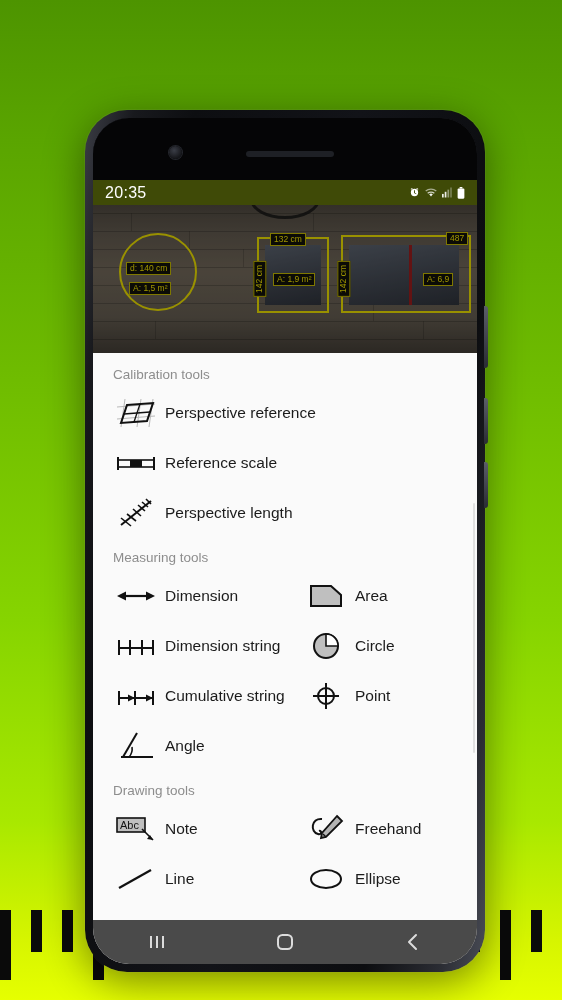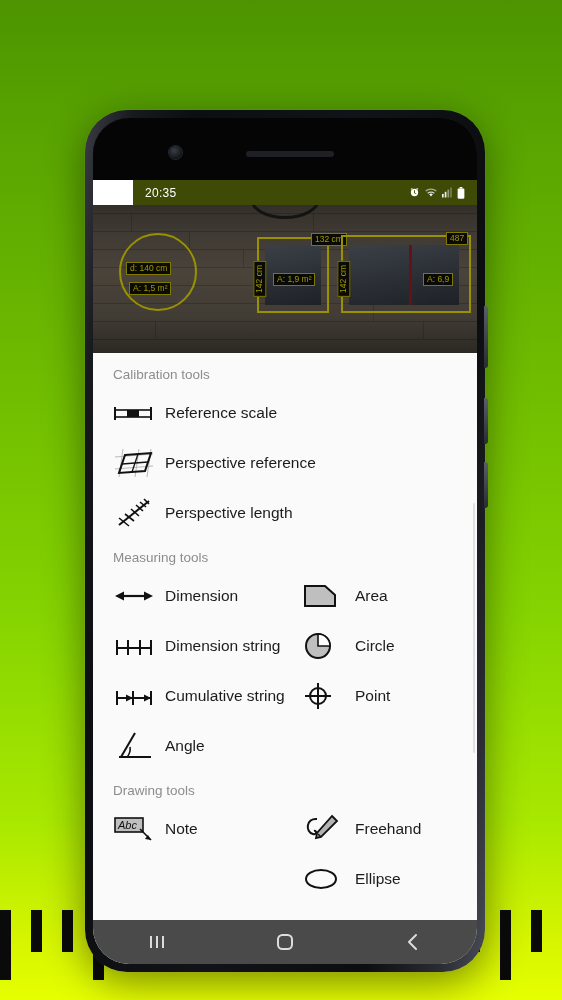--- a/index.html
+++ b/index.html
@@ -101,24 +101,23 @@
     display: flex; flex-direction: column;
   }
 
   
   .statusbar {
     height: 25px; flex: 0 0 25px;
     background: #3f4a07;
     display: flex; align-items: center;
     padding: 0 12px;
     color: #ffffff;
-    font-size: 12px;
+    font-size: 16px;
     position: relative;
     z-index: 3;
-    margin-left: 40px;
   }
   .status-time { font-weight: normal; letter-spacing: 0.3px; }
   .status-icons {
     margin-left: auto; display: flex; align-items: center; gap: 5px;
   }
   .status-icons svg { display: block; }
 
   
   .photo {
     flex: 0 0 148px;
@@ -182,21 +181,21 @@
   .grid2 { display: flex; }
   .col { width: 50%; }
   .tool {
     display: flex; align-items: center;
     height: 50px;
     padding-left: 16px;
   }
   .tool.tall { height: 50px; }
   .ticon {
     width: 46px; flex: 0 0 46px;
-    display: flex; align-items: center; justify-content: flex-start; font-style: italic;
+    display: flex; align-items: center; justify-content: center;
   }
   .tlabel {
     font-size: 15.5px;
     color: #1b1b1b;
     line-height: 1.13;
     padding-left: 6px;
   }
   .sec-gap { height: 12px; }
   .scrollbar {
     position: absolute;
@@ -303,51 +302,39 @@
           </div>
 
           <div class="photo-top-round"></div>
 
           <div class="circle-ann" style="left:26px; top:28px; width:78px; height:78px;"></div>
           <div class="annbox" style="left:33px; top:57px;">d: 140 cm</div>
           <div class="annbox" style="left:36px; top:77px;">A: 1,5 m²</div>
 
           <div class="win" style="left:172px; top:40px; width:56px; height:60px;"></div>
           <div class="outline" style="left:164px; top:32px; width:72px; height:76px;"></div>
-          <div class="annbox" style="left:177px; top:28px;margin-left:41px;">132 cm</div>
+          <div class="annbox" style="left:177px; top:28px;">132 cm</div>
           <div class="annbox vert" style="left:160px; top:56px;">142 cm</div>
           <div class="annbox" style="left:180px; top:68px;text-align:center;">A: 1,9 m²</div>
 
           <div class="win" style="left:256px; top:40px; width:110px; height:60px;"></div>
           <div class="outline" style="left:248px; top:30px; width:130px; height:78px;"></div>
           <div class="annbox vert" style="left:244px; top:56px;">142 cm</div>
           <div class="annbox" style="left:353px; top:27px;">487</div>
           <div class="annbox" style="left:330px; top:68px;">A: 6,9</div>
           <div style="position:absolute; left:316px; top:40px; width:3px; height:60px; background:#8e1c1c;"></div>
 
           <div class="photo-shade"></div>
         </div>
 
         <div class="panel">
           <div class="scrollbar"></div>
 
           <div class="sec-cal">
             <div class="section-title">Calibration tools</div>
-
-            <div class="tool">
-              <span class="ticon">
-                <svg width="40" height="20" viewBox="0 0 40 20">
-                  <rect x="2" y="7" width="36" height="7" fill="none" stroke="#111" stroke-width="1.6"></rect>
-                  <rect x="14" y="7" width="12" height="7" fill="#111"></rect>
-                  <line x1="2" y1="4" x2="2" y2="17" stroke="#111" stroke-width="2"></line>
-                  <line x1="38" y1="4" x2="38" y2="17" stroke="#111" stroke-width="2"></line>
-                </svg>
-              </span>
-              <span class="tlabel">Reference scale</span>
-            </div>
 
             <div class="tool">
               <span class="ticon">
                 <svg width="42" height="32" viewBox="0 0 42 32">
                   <g stroke="#b9b9b9" stroke-width="1">
                     <line x1="2" y1="10" x2="40" y2="7"></line>
                     <line x1="2" y1="22" x2="40" y2="19"></line>
                     <line x1="10" y1="2" x2="6" y2="30"></line>
                     <line x1="26" y1="2" x2="22" y2="30"></line>
                     <line x1="38" y1="2" x2="34" y2="30"></line>
@@ -355,20 +342,32 @@
                   <polygon points="12,8 38,6 32,24 6,26" fill="none" stroke="#111" stroke-width="2"></polygon>
                   <line x1="25" y1="7" x2="19" y2="25" stroke="#111" stroke-width="1.3"></line>
                   <line x1="9" y1="17" x2="35" y2="15" stroke="#111" stroke-width="1.3"></line>
                 </svg>
               </span>
               <span class="tlabel">Perspective reference</span>
             </div>
 
             <div class="tool">
               <span class="ticon">
+                <svg width="40" height="20" viewBox="0 0 40 20">
+                  <rect x="2" y="7" width="36" height="7" fill="none" stroke="#111" stroke-width="1.6"></rect>
+                  <rect x="14" y="7" width="12" height="7" fill="#111"></rect>
+                  <line x1="2" y1="4" x2="2" y2="17" stroke="#111" stroke-width="2"></line>
+                  <line x1="38" y1="4" x2="38" y2="17" stroke="#111" stroke-width="2"></line>
+                </svg>
+              </span>
+              <span class="tlabel">Reference scale</span>
+            </div>
+
+            <div class="tool">
+              <span class="ticon">
                 <svg width="42" height="32" viewBox="0 0 42 32">
                   <line x1="6" y1="28" x2="36" y2="4" stroke="#111" stroke-width="2"></line>
                   <g stroke="#111" stroke-width="1.6">
                     <line x1="6" y1="21" x2="16" y2="29"></line>
                     <line x1="12" y1="17" x2="21" y2="24"></line>
                     <line x1="18" y1="12" x2="26" y2="19"></line>
                     <line x1="23" y1="8" x2="30" y2="14"></line>
                     <line x1="27" y1="5" x2="33" y2="10"></line>
                     <line x1="31" y1="2" x2="36" y2="7"></line>
                   </g>
@@ -483,20 +482,28 @@
                     <svg width="42" height="28" viewBox="0 0 42 28">
                       <rect x="2" y="3" width="28" height="14" fill="#bfbfbf" stroke="#111" stroke-width="1.6"></rect>
                       <text x="5" y="14" font-family="Liberation Sans, sans-serif" font-size="11" fill="#111">Abc</text>
                       <line x1="27" y1="14" x2="38" y2="25" stroke="#111" stroke-width="1.6"></line>
                       <polygon points="38,25 32,24 35,20" fill="#111"></polygon>
                     </svg>
                   </span>
                   <span class="tlabel">Note</span>
                 </div>
 
+                <div class="tool">
+                  <span class="ticon">
+                    <svg width="42" height="26" viewBox="0 0 42 26">
+                      <line x1="4" y1="22" x2="36" y2="4" stroke="#111" stroke-width="2.2"></line>
+                    </svg>
+                  </span>
+                  <span class="tlabel">Line</span>
+                </div>
               </div>
 
               <div class="col">
 
                 <div class="tool">
                   <span class="ticon">
                     <svg width="36" height="30" viewBox="0 0 36 30">
                       <path d="M14 5 C 3 4, 2 18, 10 20 C 14 21, 14 16, 11 17" fill="none" stroke="#111" stroke-width="2"></path>
                       <polygon points="29,2 34,7 18,23 13,24 14,19" fill="#b3b3b3" stroke="#111" stroke-width="1.8"></polygon>
                       <line x1="15" y1="20" x2="18" y2="23" stroke="#111" stroke-width="1.4"></line>

